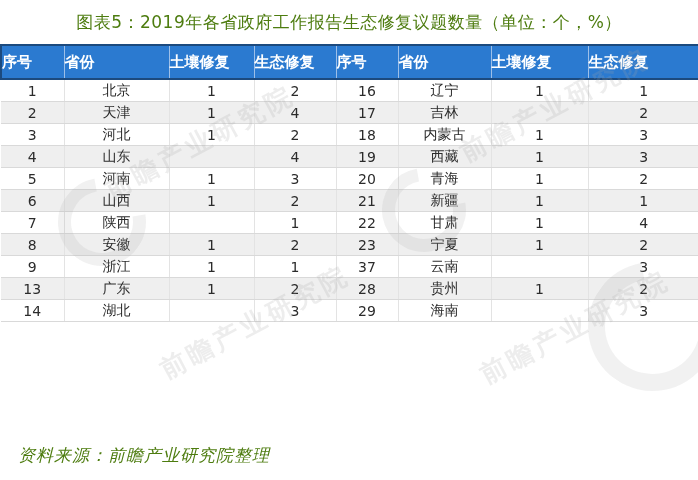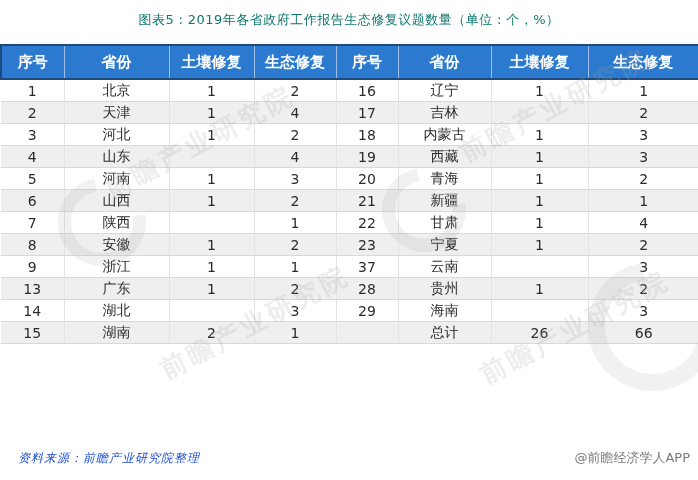--- a/index.html
+++ b/index.html
@@ -2,44 +2,44 @@
 <html><head>
 <meta charset="utf-8">
 <style>
   html,body{margin:0;padding:0;background:#ffffff;}
   .page{
     position:relative;width:698px;height:480px;background:#ffffff;overflow:hidden;
     font-family:"DejaVu Sans","Liberation Sans",sans-serif;
   }
   .chart-title{
     position:absolute;top:11px;left:0;width:698px;text-align:center;
-    font-size:13px;color:#0f766e;letter-spacing:0.5px;
+    font-size:17px;color:#4d7c0f;letter-spacing:0.5px;
   }
   table.data-table{
     position:absolute;top:44px;left:0;width:698px;
     border-collapse:collapse;table-layout:fixed;z-index:2;
   }
   table.data-table th{
     background:#2b7ad0;color:#ffffff;font-size:15px;font-weight:bold;
-    height:32px;padding:0;text-align:center;
+    height:32px;padding:0;text-align:left;
     border-top:2px solid #1c4a7e;border-bottom:2px solid #1c4a7e;
     border-left:1px solid #9dbfe8;
   }
   table.data-table th:first-child{border-left:2px solid #1c4a7e;}
   table.data-table th:last-child{border-right:2px solid #1c4a7e;}
   table.data-table td{
     height:21px;padding:0 2px;font-size:14px;color:#2b2b2b;text-align:center;
     border-bottom:1px solid #d9d9d9;border-left:1px solid #e3e3e3;
     background:#ffffff;white-space:nowrap;overflow:hidden;
   }
   table.data-table td:first-child{border-left:none;}
   table.data-table tbody tr:nth-child(even) td{background:#efefef;}
   .footer-source{
-    position:absolute;left:18px;bottom:13px;font-size:12px;font-style:italic;
-    color:#1d4ed8;letter-spacing:1px;margin-top:8px;
+    position:absolute;left:18px;bottom:13px;font-size:17px;font-style:italic;
+    color:#4d7c0f;letter-spacing:1px;margin-top:8px;
   }
   .footer-credit{
     position:absolute;right:8px;bottom:13px;font-size:13px;color:#7a7a7a;
   }
   
   .wm{position:absolute;z-index:3;pointer-events:none;}
   .wm-text{
     font-size:26px;font-weight:bold;color:rgba(165,165,165,0.20);
     transform:rotate(-28deg);white-space:nowrap;letter-spacing:4px;
   }
@@ -185,45 +185,34 @@
         <tr>
           <td>14</td>
           <td>湖北</td>
           <td></td>
           <td>3</td>
           <td>29</td>
           <td>海南</td>
           <td></td>
           <td>3</td>
         </tr>
-        <tr>
-          <td>15</td>
-          <td>湖南</td>
-          <td>2</td>
-          <td>1</td>
-          <td></td>
-          <td>总计</td>
-          <td>26</td>
-          <td>66</td>
-        </tr>
       </tbody>
   </table>
 
   <div class="wm" style="left:95px;top:125px">
       <div class="wm-text">前瞻产业研究院</div>
     </div>
   <div class="wm" style="left:450px;top:88px">
       <div class="wm-text">前瞻产业研究院</div>
     </div>
   <div class="wm" style="left:150px;top:305px">
       <div class="wm-text">前瞻产业研究院</div>
     </div>
   <div class="wm" style="left:470px;top:310px">
       <div class="wm-text">前瞻产业研究院</div>
     </div>
   <div class="wm wm-arc small" style="left:58px;top:178px"></div>
   <div class="wm wm-arc mid" style="left:382px;top:168px"></div>
   <div class="wm wm-arc big" style="left:588px;top:262px"></div>
 
   <div class="footer-source">资料来源：前瞻产业研究院整理</div>
-  <div class="footer-credit">@前瞻经济学人APP</div>
 
 </div>
 
 </body></html>

